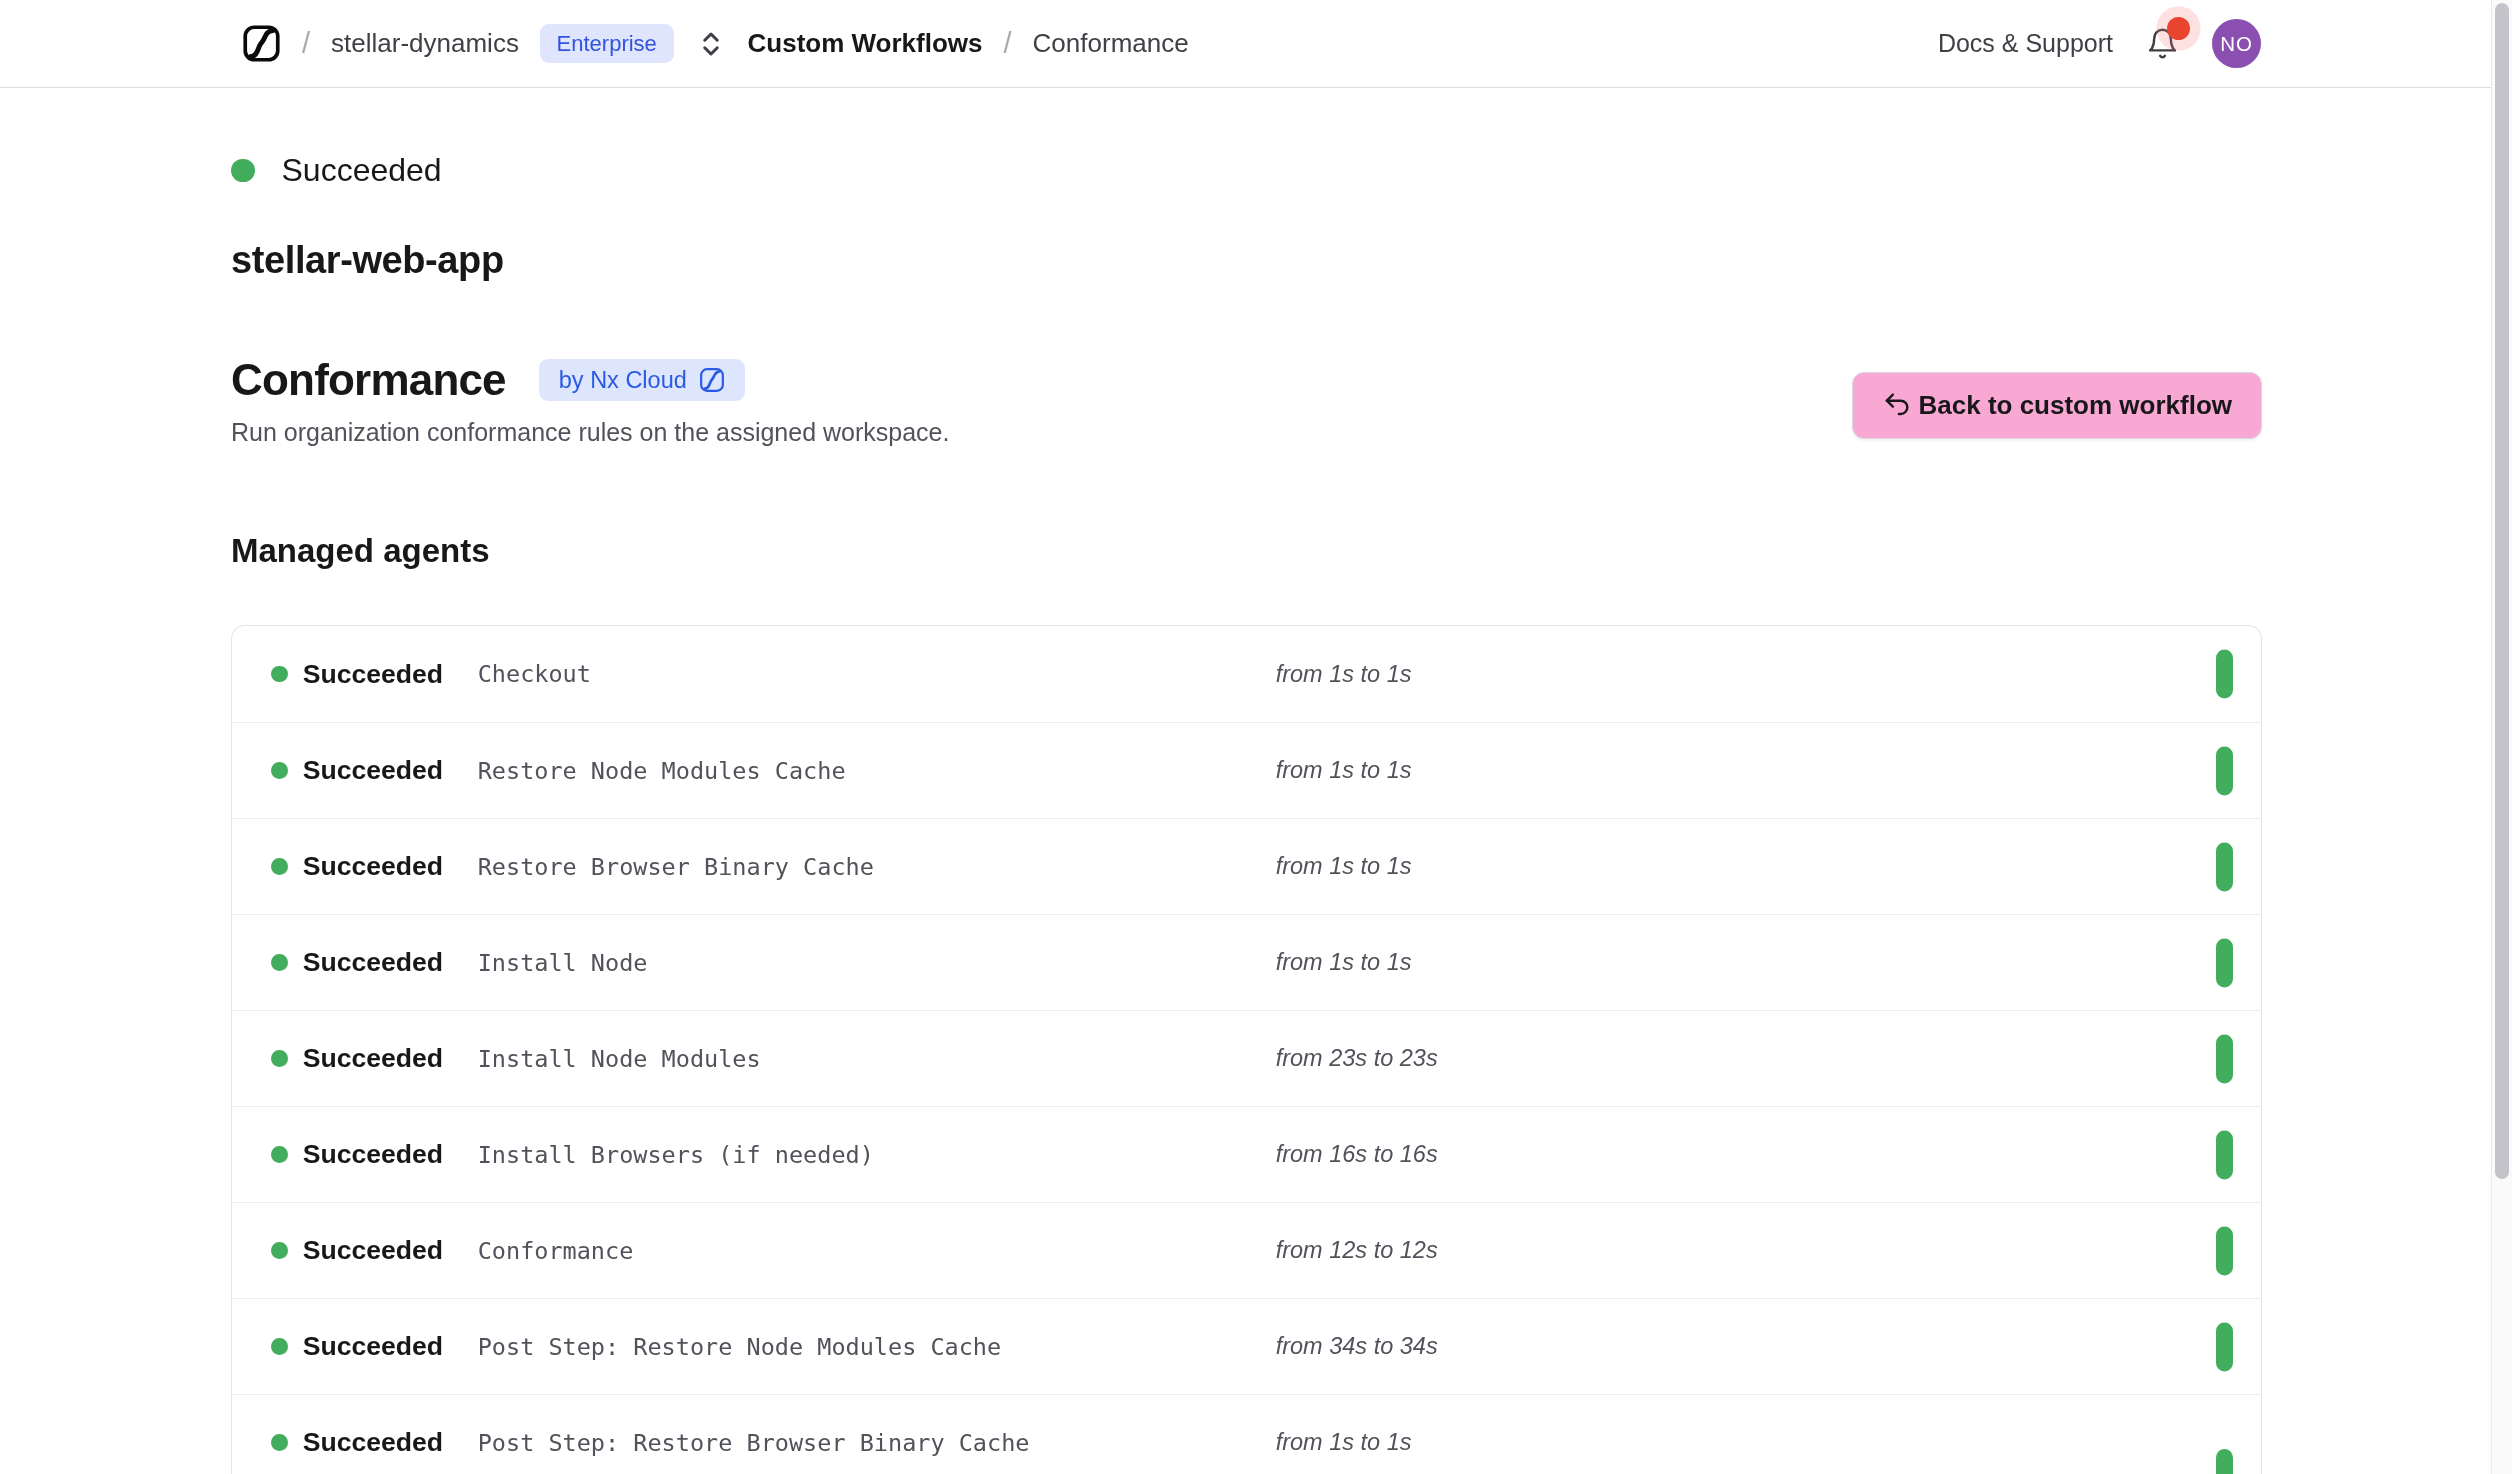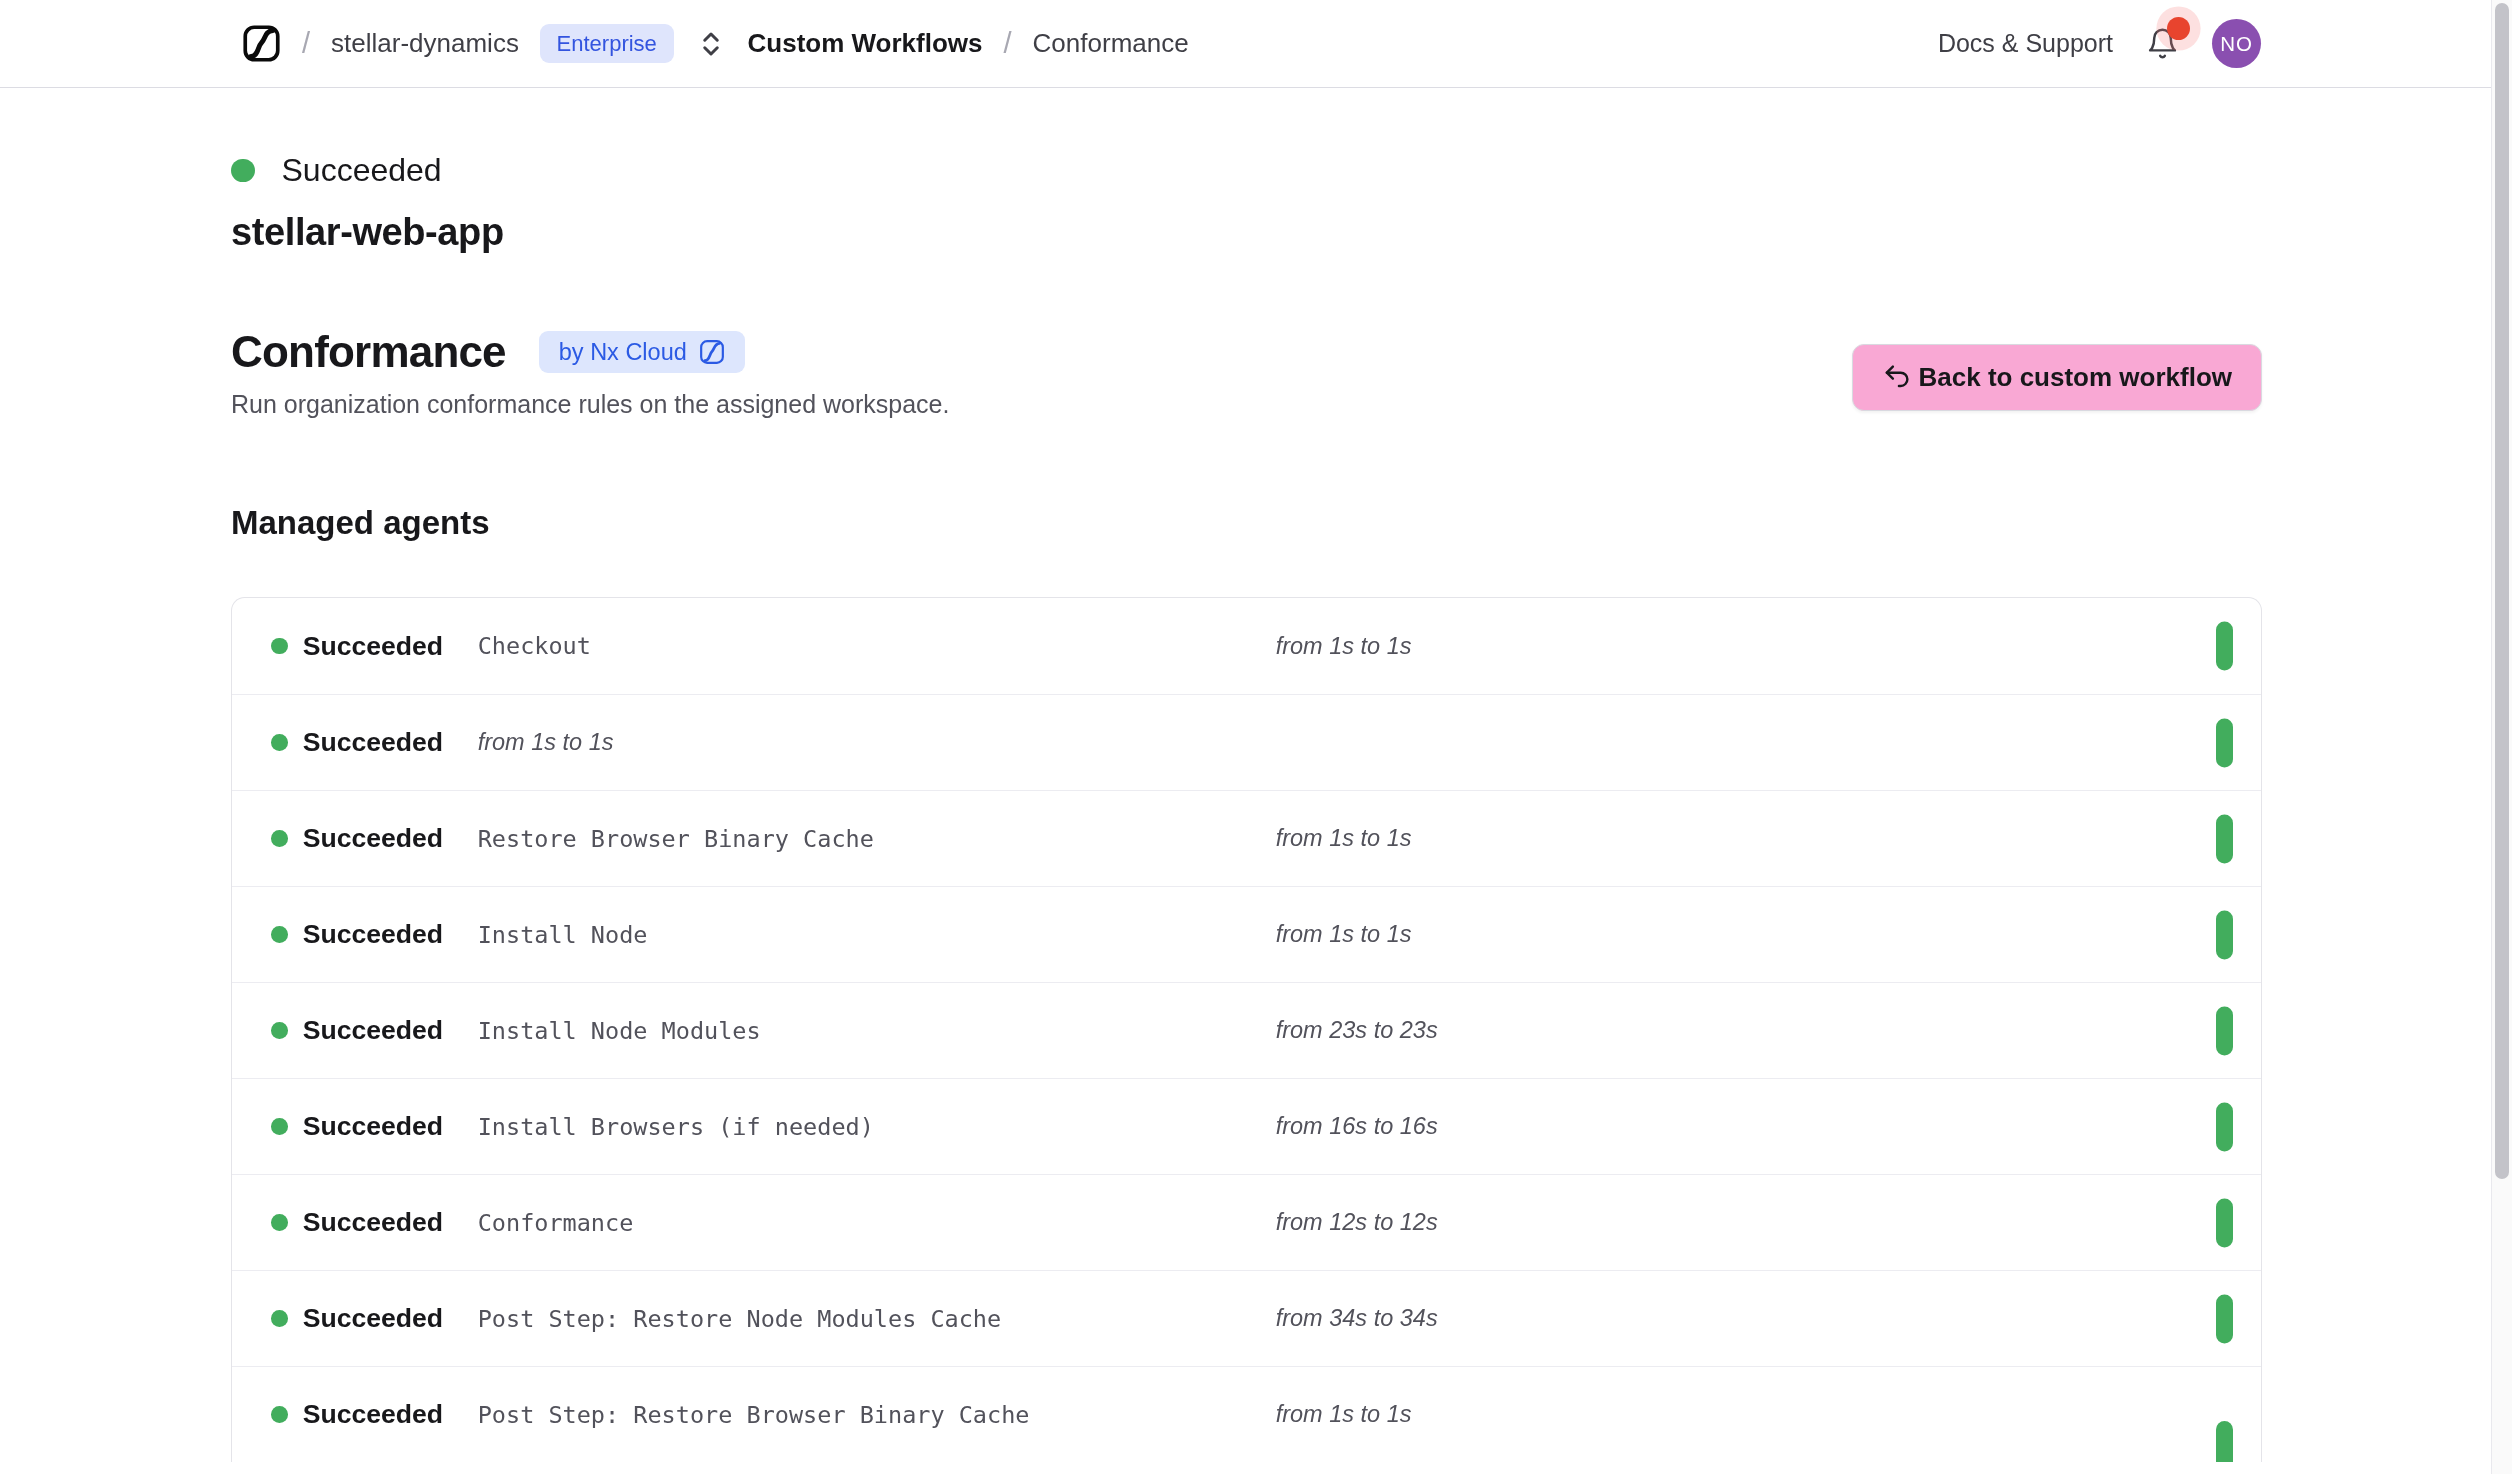--- a/index.html
+++ b/index.html
@@ -60,21 +60,21 @@
 
   
   .main { padding-left: 231px; width: 2262px; }
 
   .status-row { margin-top: 64px; display: flex; align-items: center; gap: 27px; }
   .dot { border-radius: 50%; background: #42ad5d; flex: 0 0 auto; }
   .dot.lg { width: 23.5px; height: 23.5px; }
   .dot.sm { width: 16.7px; height: 16.7px; }
   .status-heading { font-size: 32px; font-weight: 500; color: #18181b; }
 
-  .run-title { margin-top: 22px; font-size: 38px; font-weight: 700; letter-spacing: -0.4px; }
+  .run-title { margin-top: 50px; font-size: 38px; font-weight: 700; letter-spacing: -0.4px; }
 
   .workflow-header { margin-top: 73px; position: relative; display: flex; align-items: center; gap: 33px; }
   .workflow-title { font-size: 44px; font-weight: 700; letter-spacing: -0.8px; }
   .nx-badge {
     display: inline-flex; align-items: center; gap: 12px;
     background: #dde6fd; color: #2b5ae4;
     font-size: 23.5px; font-weight: 500;
     padding: 7.6px 20px; border-radius: 9px;
     border: none; cursor: pointer; font-family: inherit;
   }
@@ -215,20 +215,21 @@
     <span class="dot sm"></span>
     <span class="row-status">Succeeded</span>
     <span class="row-task">Checkout</span>
     <span class="row-duration">from 1s to 1s</span>
     <span class="row-bar"></span>
   </div>
 
   <div class="agent-row">
     <span class="dot sm"></span>
     <span class="row-status">Succeeded</span>
+    <span class="row-task">Restore Node Modules Cache</span>
     <span class="row-duration">from 1s to 1s</span>
     <span class="row-bar"></span>
   </div>
 
   <div class="agent-row">
     <span class="dot sm"></span>
     <span class="row-status">Succeeded</span>
     <span class="row-task">Restore Browser Binary Cache</span>
     <span class="row-duration">from 1s to 1s</span>
     <span class="row-bar"></span>

